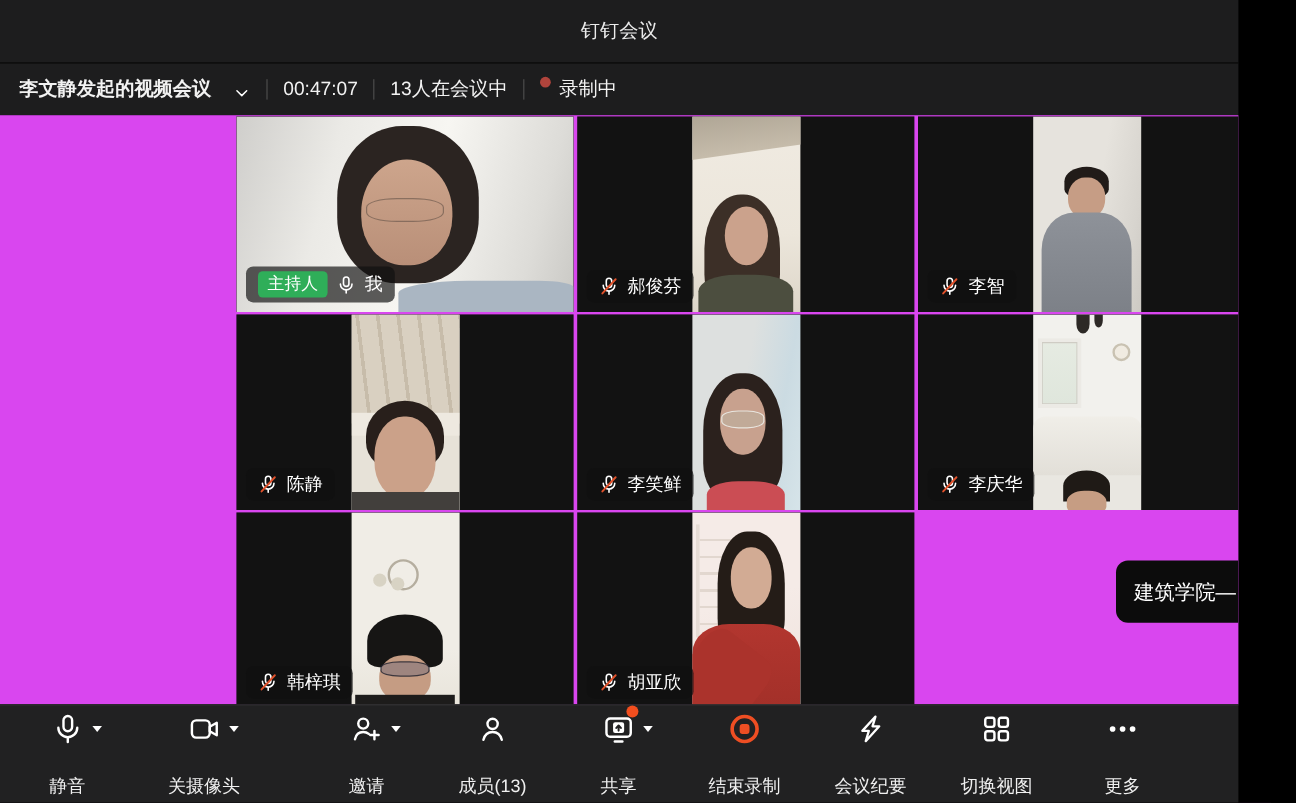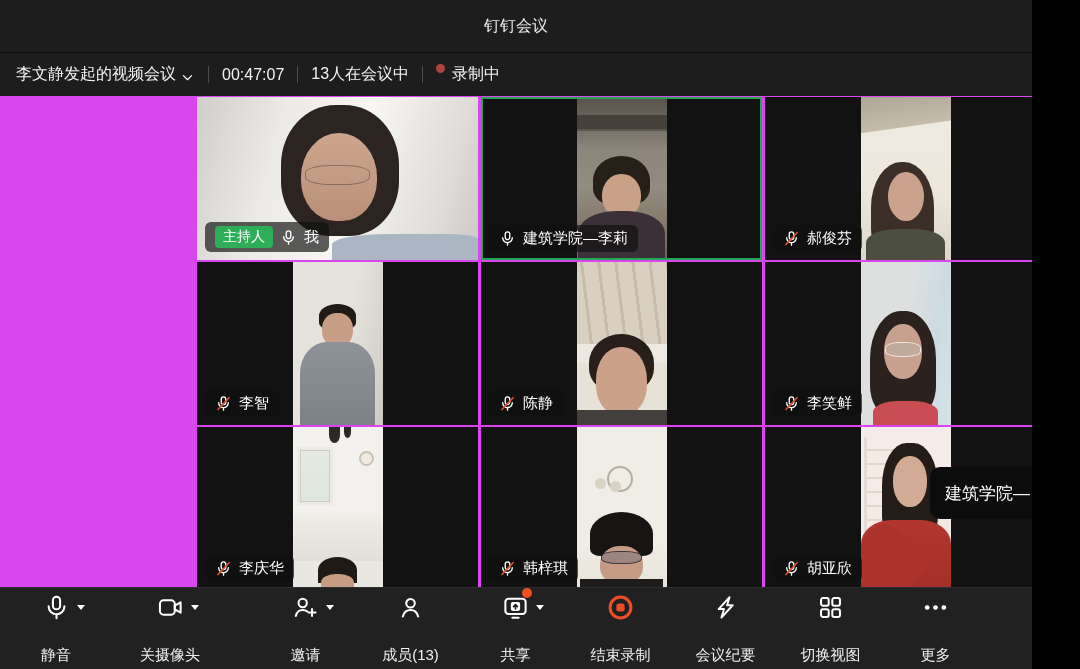--- a/index.html
+++ b/index.html
@@ -5,21 +5,21 @@
   * { margin:0; padding:0; box-sizing:border-box; }
   html,body { width:1080px; height:669px; background:#000; overflow:hidden;
     font-family:"Liberation Sans","DejaVu Sans",sans-serif; }
   .app { position:relative; width:1032px; height:669px; background:#000; }
 
   
   .titlebar { position:absolute; top:0; left:0; right:0; height:52px; background:#1d1d1e;
     display:flex; align-items:center; justify-content:center; color:#ebebeb; font-size:16px; }
   .infobar { position:absolute; top:52px; left:0; right:0; height:44px; background:#1d1d1e;
     border-top:1px solid #0b0b0b; display:flex; align-items:center; padding:0 16px; color:#f2f2f2; font-size:16px; }
-  .infobar .mname { display:flex; align-items:flex-end; gap:4px; cursor:pointer; }
+  .infobar .mname { display:flex; align-items:flex-end; gap:18px; cursor:pointer;font-weight:bold; }
   .vdiv { width:1px; height:17px; background:#4d4d4d; margin:0 13px; }
   .recgrp { display:flex; align-items:flex-start; gap:7px; }
   .recdot { width:9px; height:9px; border-radius:50%; background:#b0443c; }
 
   
   .stage { position:absolute; top:96px; left:0; right:0; bottom:82px; background:#d946ef; overflow:hidden; }
   .grid { position:absolute; left:197px; top:1px; display:grid;
     grid-template-columns:repeat(3,281px); grid-auto-rows:163px; gap:2px 3px; }
   .tile { position:relative; background:#121212; overflow:hidden; }
   .tile.active::after { content:""; position:absolute; inset:0; border:2px solid #23a756; pointer-events:none; }
@@ -156,40 +156,20 @@
             <svg viewBox="0 0 24 24" width="17" height="17">
                 <rect x="8.8" y="2.6" width="6.4" height="11" rx="3.2" fill="none" stroke="#fff" stroke-width="1.9"></rect>
                 <path d="M5.2 11a6.8 6.8 0 0 0 13.6 0" fill="none" stroke="#fff" stroke-width="1.9" stroke-linecap="round"></path>
                 <path d="M12 18.2v3.2" stroke="#fff" stroke-width="1.9" stroke-linecap="round"></path>
               </svg>
           </span>
           <span class="pname">我</span>
         </div>
       </div>
 
-      <div class="tile active s2">
-        <div class="video">
-          <div class="strip">
-              <div class="e1"></div>
-              <div class="hair"></div>
-              <div class="face"></div>
-              <div class="body"></div>
-            </div>
-        </div>
-        <div class="nametag">
-          <span class="mic">
-            <svg viewBox="0 0 24 24" width="17" height="17">
-                <rect x="8.8" y="2.6" width="6.4" height="11" rx="3.2" fill="none" stroke="#fff" stroke-width="1.9"></rect>
-                <path d="M5.2 11a6.8 6.8 0 0 0 13.6 0" fill="none" stroke="#fff" stroke-width="1.9" stroke-linecap="round"></path>
-                <path d="M12 18.2v3.2" stroke="#fff" stroke-width="1.9" stroke-linecap="round"></path>
-              </svg>
-          </span>
-          <span class="pname">建筑学院—李莉</span>
-        </div>
-      </div>
 
       <div class="tile s3">
         <div class="video">
           <div class="strip">
               <div class="e1"></div>
               <div class="hair"></div>
               <div class="face"></div>
               <div class="body"></div>
             </div>
         </div>

